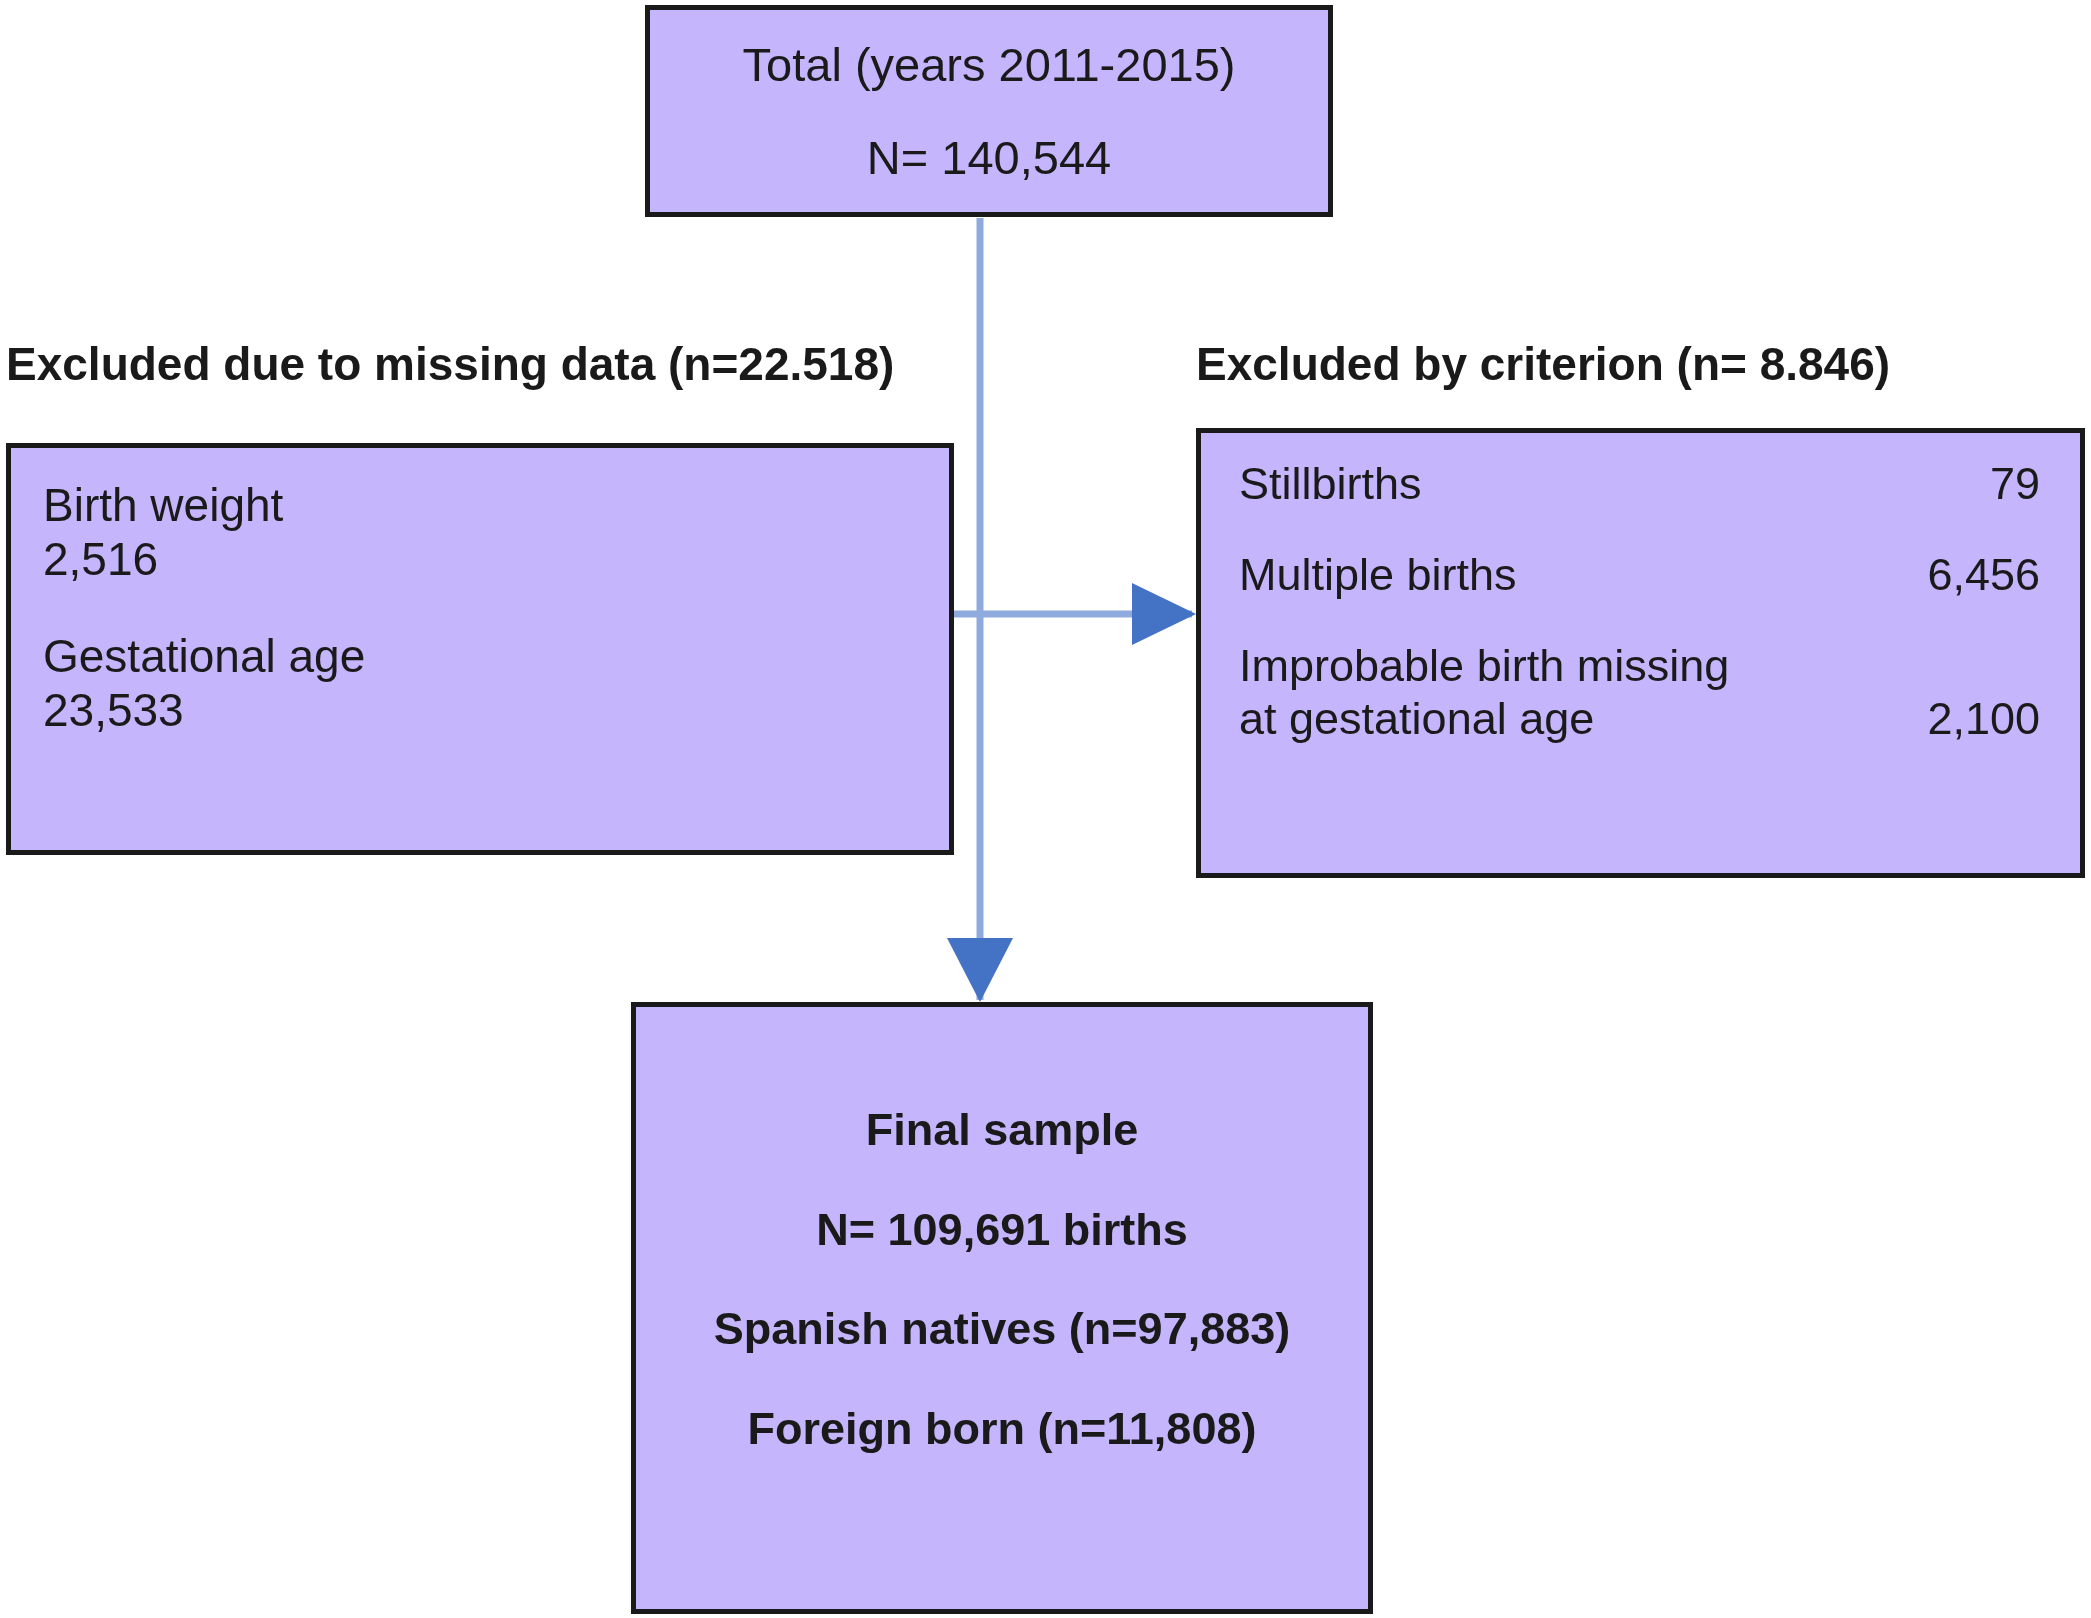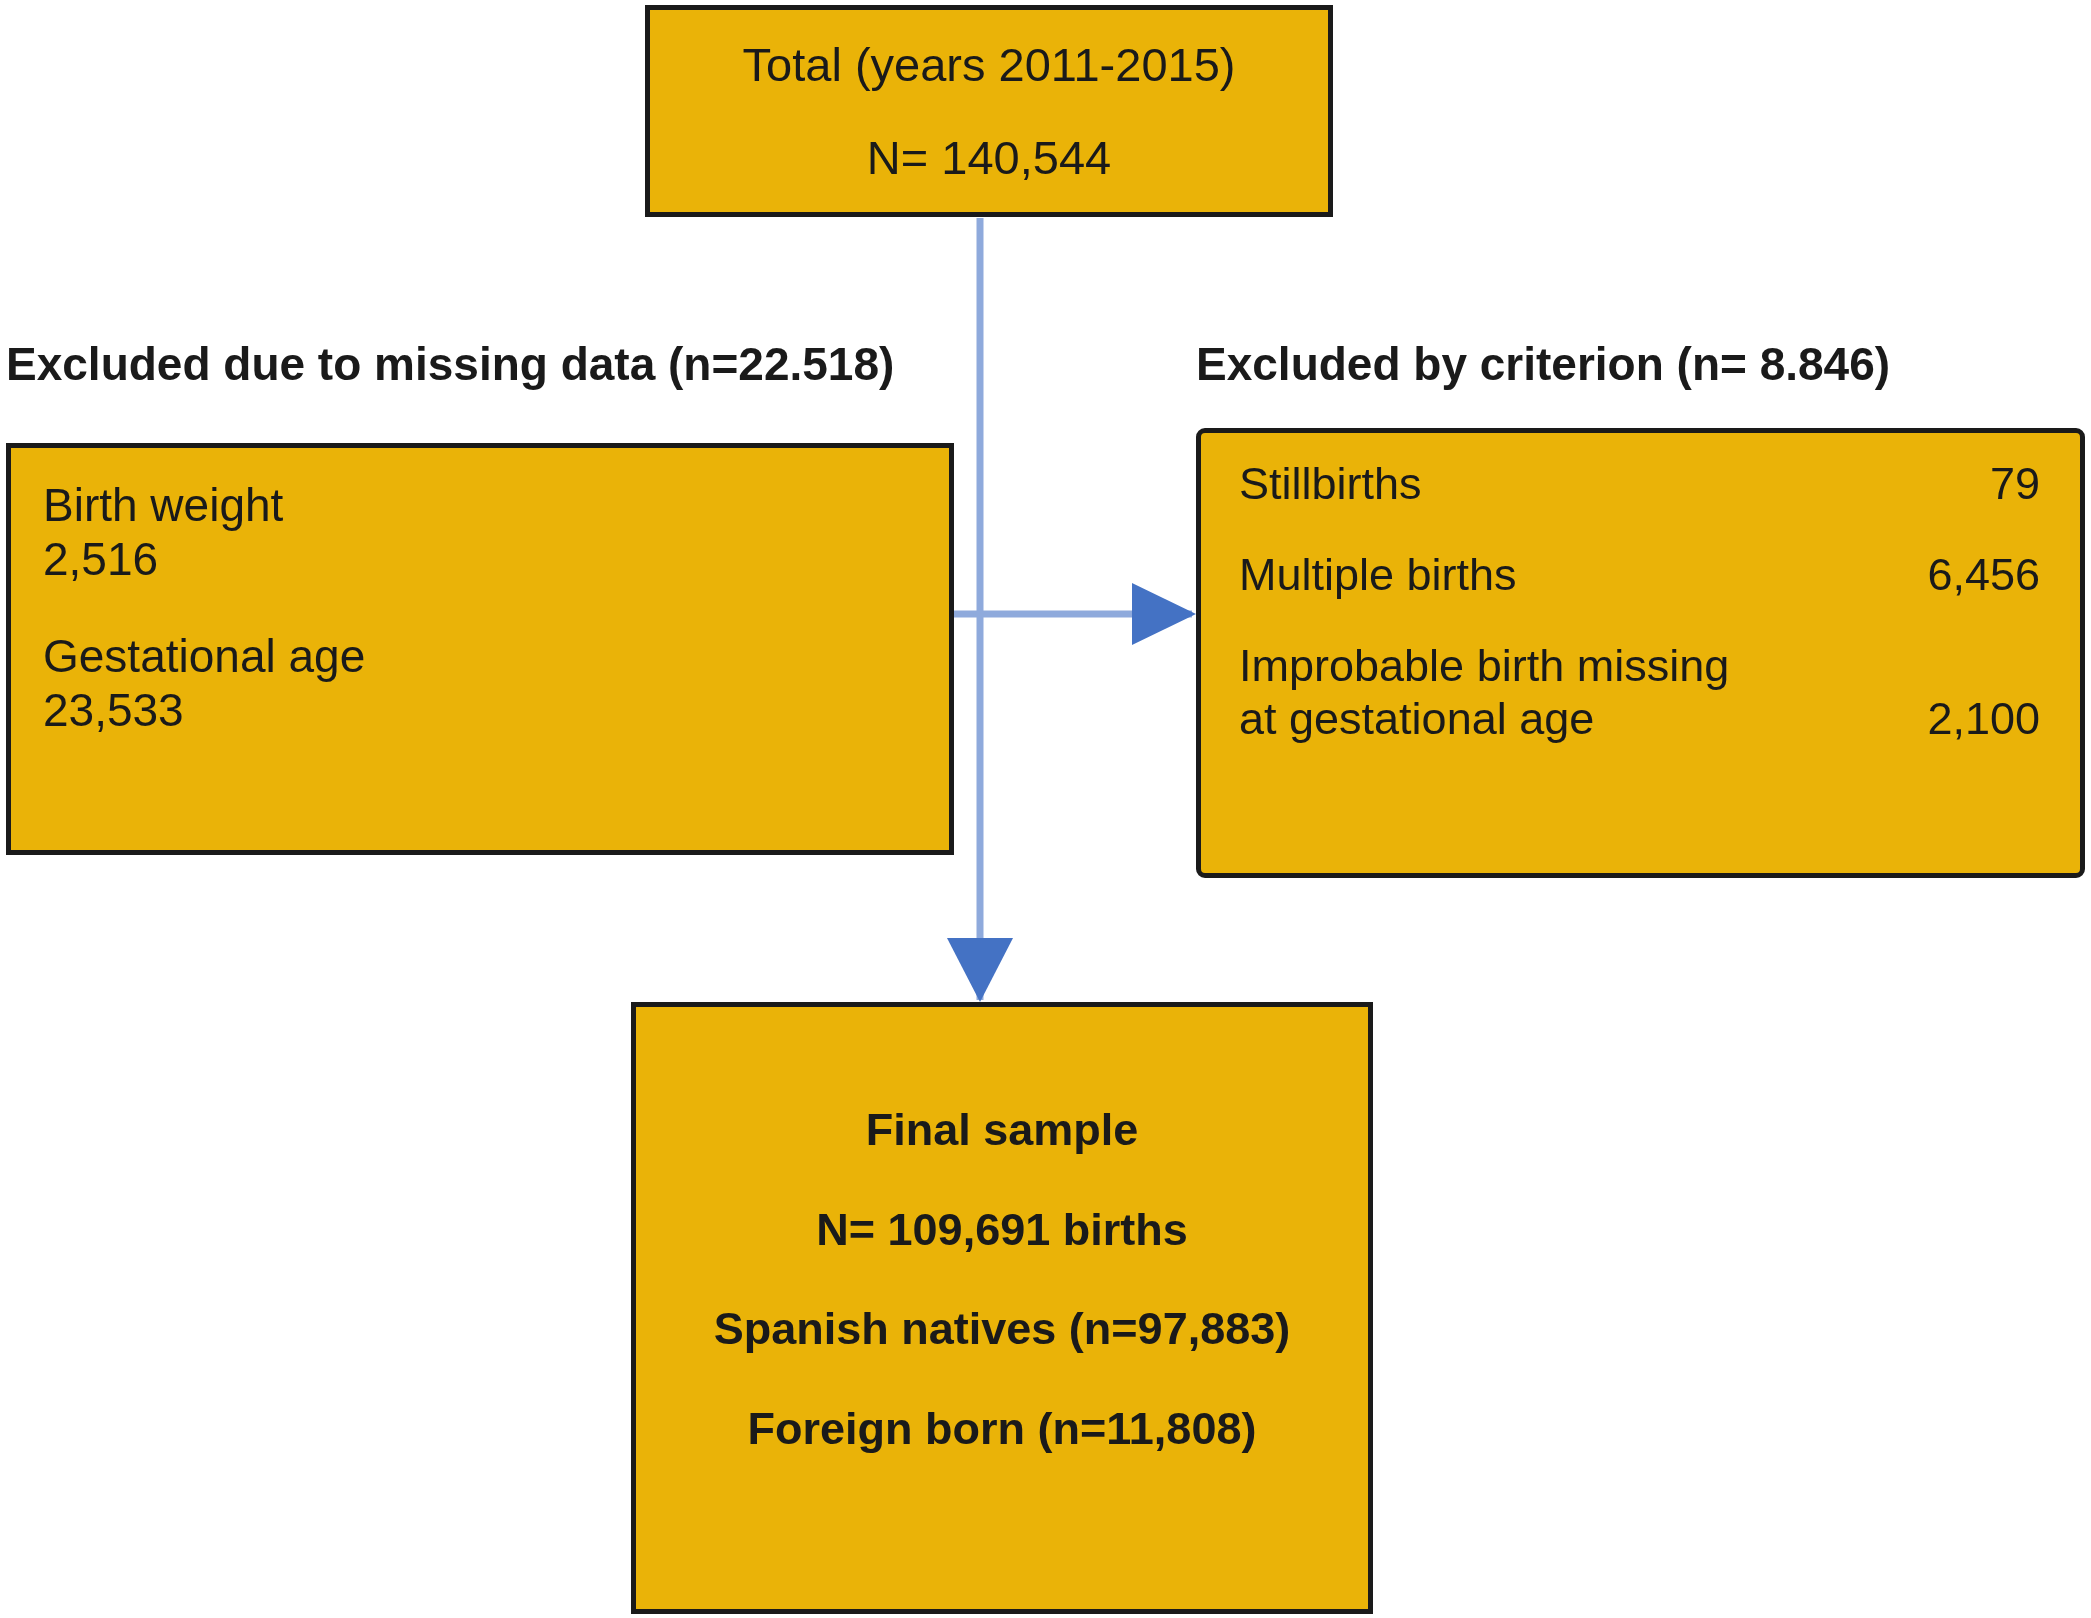--- a/index.html
+++ b/index.html
@@ -17,21 +17,21 @@
     width: 2091px;
     height: 1618px;
     background: #ffffff;
     overflow: hidden;
   }
 
   
   .flow-box {
     position: absolute;
     box-sizing: border-box;
-    background: #eab308;
+    background: #c4b5fd;
     border: 5px solid #1a1a1a;
   }
 
   #box-total {
     left: 645px;
     top: 5px;
     width: 688px;
     height: 212px;
     display: flex;
     flex-direction: column;
@@ -62,21 +62,20 @@
     color: #1a1a1a;
     white-space: nowrap;
   }
 
   #box-criterion {
     left: 1196px;
     top: 428px;
     width: 889px;
     height: 450px;
     padding: 24px 40px 0 38px;
-    border-radius: 9px;
   }
   #box-criterion .row {
     display: flex;
     align-items: flex-start;
     justify-content: space-between;
     margin-bottom: 38px;
     font-size: 45px;
     line-height: 1.18;
     color: #1a1a1a;
   }

